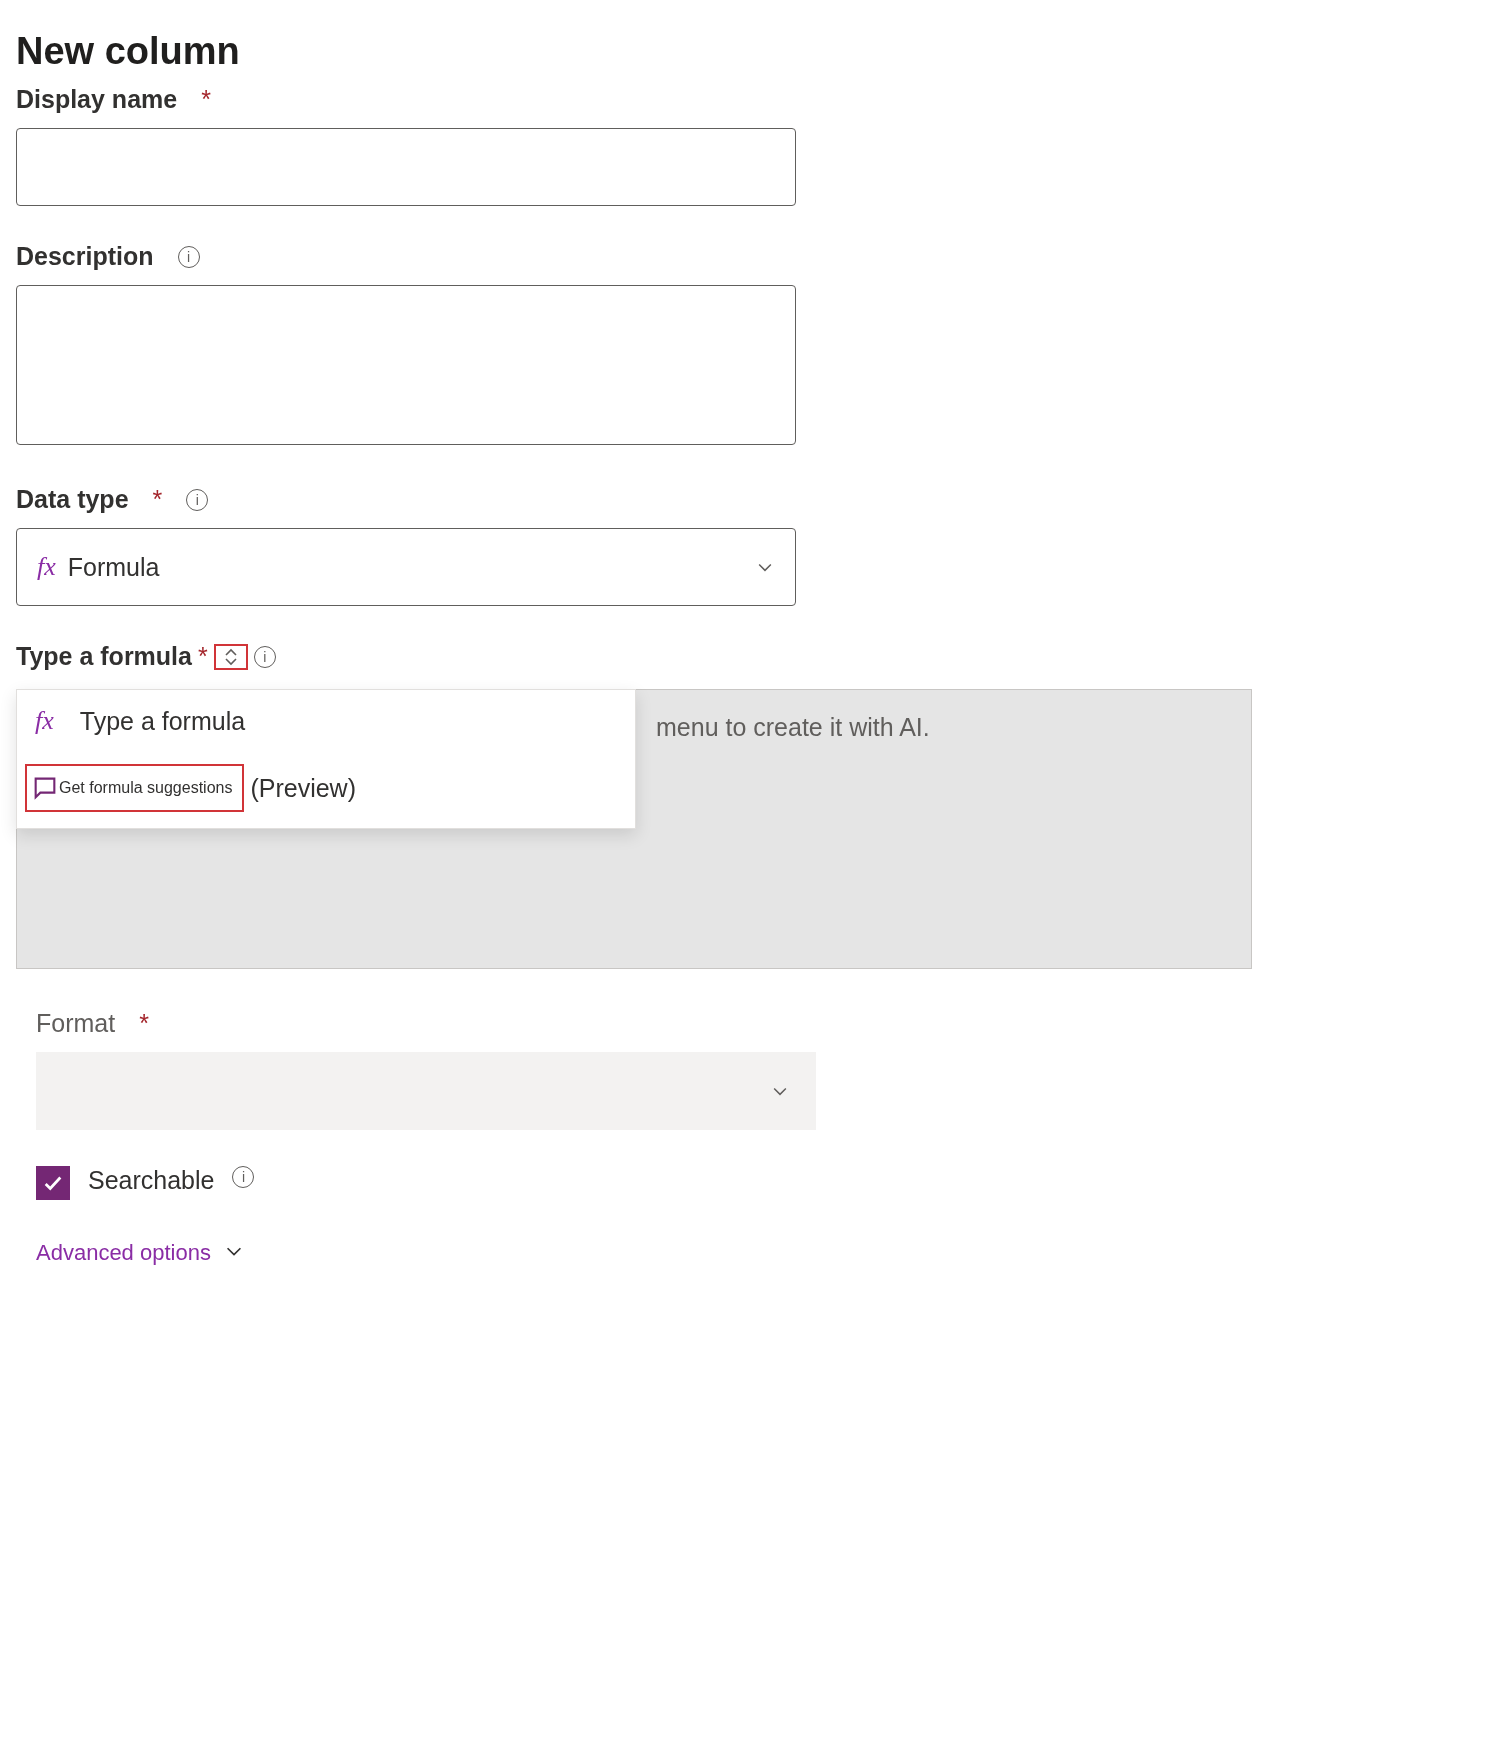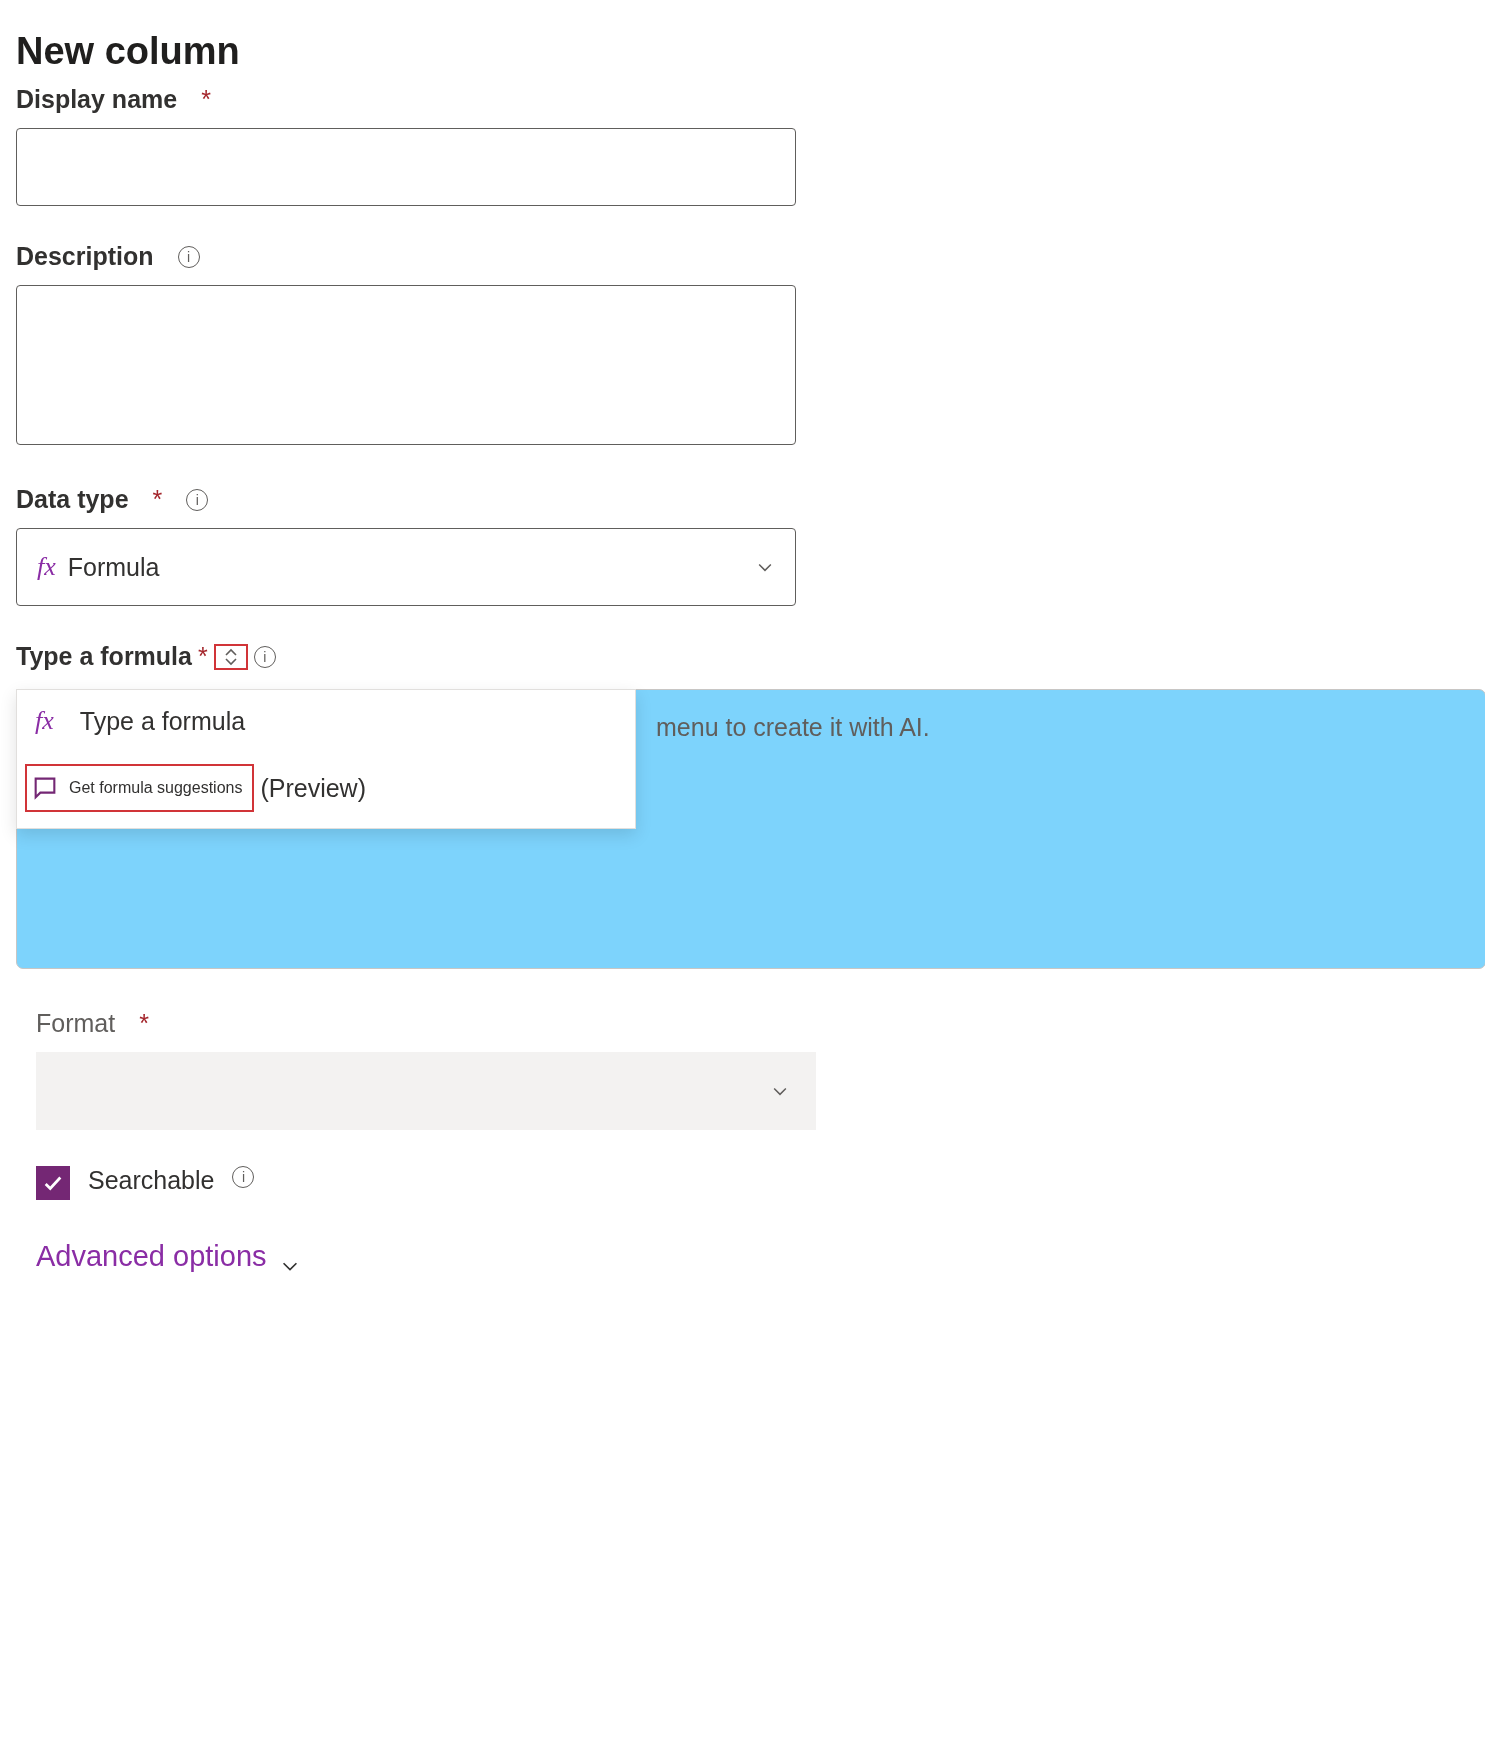--- a/index.html
+++ b/index.html
@@ -131,28 +131,28 @@
       cursor: pointer;
     }
     .updown-box svg {
       display: block;
     }
     .formula-area-wrap {
       position: relative;
       width: 1470px;
     }
     .formula-textarea {
-      width: 1470px;
+      width: 1236px;
       height: 280px;
       border: 1px solid #c8c6c4;
-      border-radius: 7px;
+      border-radius: 0;
       padding: 20px 24px;
       font-size: 25px;
       color: #605e5c;
-      background: #7dd3fc;
+      background: #e5e5e5;
     }
     .dropdown-menu {
       position: absolute;
       top: 0;
       left: 0;
       background: #fff;
       border: 1px solid #e1dfdd;
       box-shadow: 0 6px 16px rgba(0,0,0,0.12);
       min-width: 620px;
       z-index: 10;
@@ -173,21 +173,20 @@
     }
     .chat-icon svg {
       width: 100%;
       height: 100%;
     }
     .red-box-inner {
       border: 2.5px solid #d13438;
       display: inline-flex;
       align-items: center;
       padding: 8px 10px 8px 4px;
-      gap: 10px;
     }
     .item2-wrap {
       display: flex;
       align-items: center;
       padding: 12px 18px 16px 8px;
       gap: 6px;
     }
     .preview-text {
       font-size: 25px;
       color: #323130;
@@ -223,23 +222,23 @@
     .checkbox svg {
       width: 22px;
       height: 22px;
     }
     .checkbox-label {
       font-size: 25px;
       color: #323130;
     }
     .advanced-row {
       display: flex;
-      align-items: flex-end;
+      align-items: flex-start;
       gap: 12px;
-      font-size: 29px;
+      font-size: 22px;
       color: #8a2da5;
       cursor: pointer;
     }
   </style>
 </head>
 <body>
 
 <div class="panel">
 
   <h1 class="title">New column</h1>

